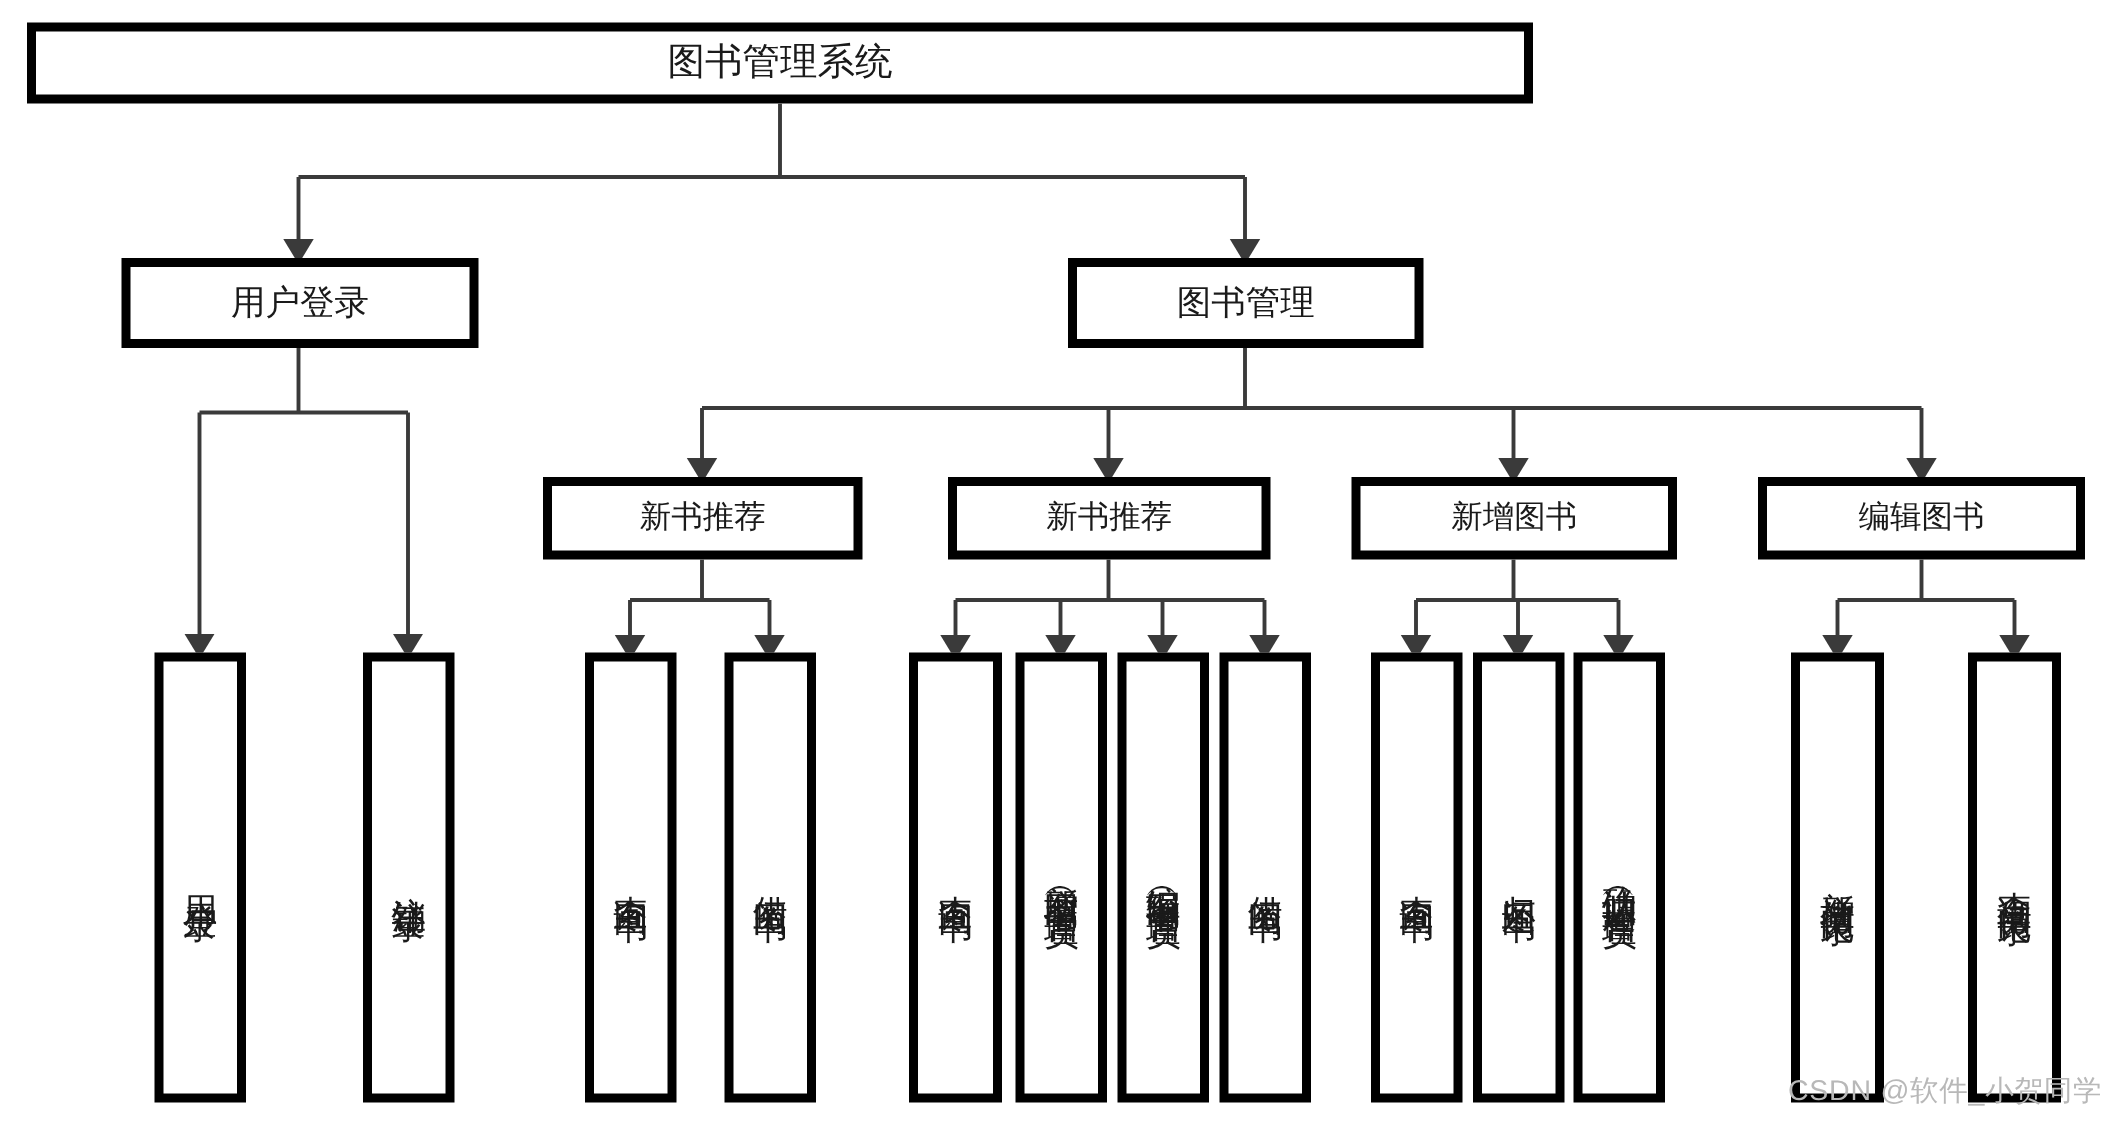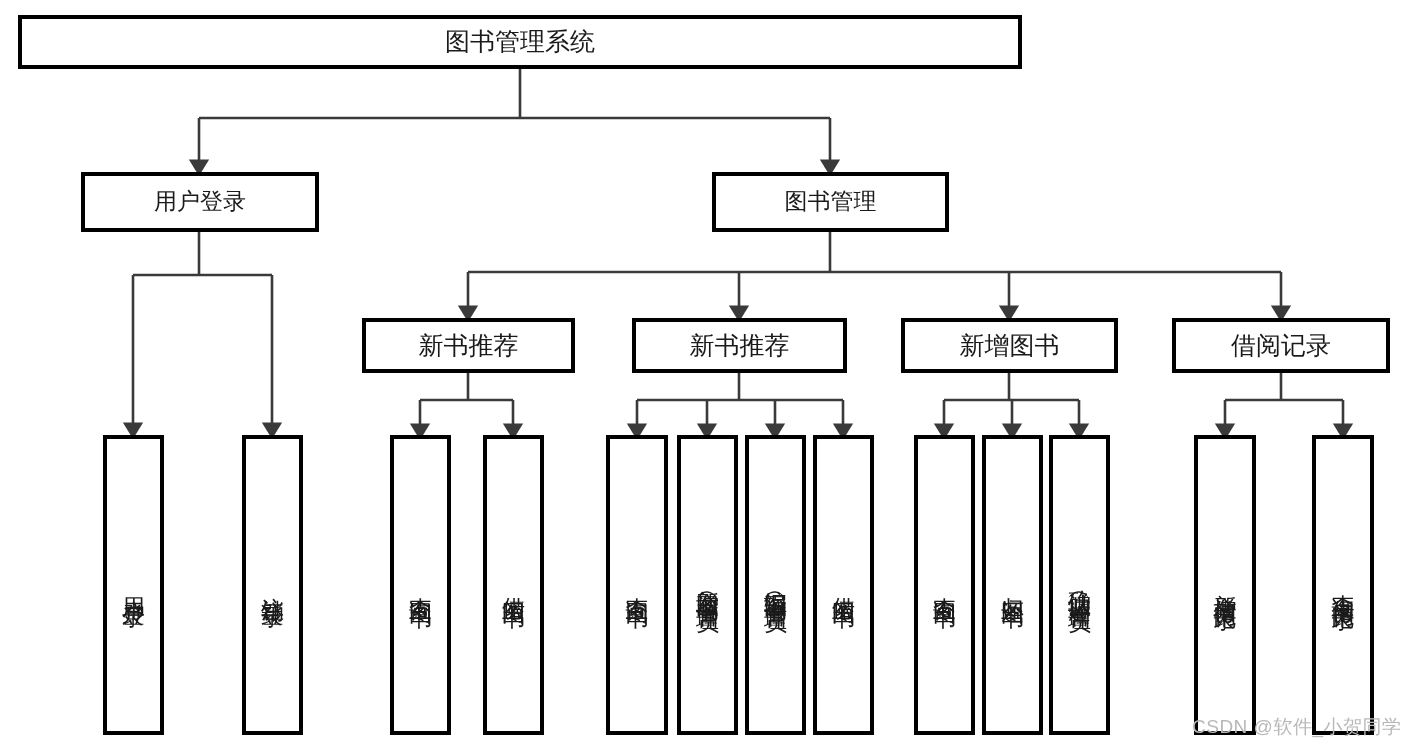--- a/index.html
+++ b/index.html
@@ -21,21 +21,21 @@
   #diagram-svg {
     position: absolute;
     left: 0;
     top: 0;
     width: 1405px;
     height: 747px;
   }
   .node {
     position: absolute;
     box-sizing: border-box;
-    border: 4px solid #000000;
+    border: 6px solid #000000;
     background: #ffffff;
     display: flex;
     align-items: center;
     justify-content: center;
     color: #1a1a1a;
     line-height: 1.18;
   }
   .node.horizontal {
     writing-mode: horizontal-tb;
     text-align: center;
@@ -48,21 +48,21 @@
   }
   .node .label {
     display: block;
     white-space: pre-line;
   }
   .node.vertical .label {
     letter-spacing: 3px;
   }
   .lvl0 { font-size: 25px; }
   .lvl1 { font-size: 23px; }
-  .lvl2 { font-size: 25px; }
+  .lvl2 { font-size: 21px; }
   .lvl3 { font-size: 23px; }
   .watermark {
     position: absolute;
     font-size: 19px;
     color: #b8b8b8;
     white-space: nowrap;
     letter-spacing: 0.5px;
     user-select: none;
     text-align: center;
   }
@@ -137,21 +137,21 @@
   <div class="node horizontal lvl2" style="left:362px; top:318px; width:213px; height:55px;">
     <span class="label">新书推荐</span>
   </div>
   <div class="node horizontal lvl2" style="left:632px; top:318px; width:215px; height:55px;">
     <span class="label">新书推荐</span>
   </div>
   <div class="node horizontal lvl2" style="left:901px; top:318px; width:217px; height:55px;">
     <span class="label">新增图书</span>
   </div>
   <div class="node horizontal lvl2" style="left:1172px; top:318px; width:218px; height:55px;">
-    <span class="label">借阅记录</span>
+    <span class="label">编辑图书</span>
   </div>
 
   <div class="node vertical lvl3" style="left:103px; top:435px; width:61px; height:300px;">
     <span class="label">用户登录</span>
   </div>
   <div class="node vertical lvl3" style="left:242px; top:435px; width:61px; height:300px;">
     <span class="label">注销登录</span>
   </div>
   <div class="node vertical lvl3" style="left:390px; top:435px; width:61px; height:300px;">
     <span class="label">查询图书</span>

